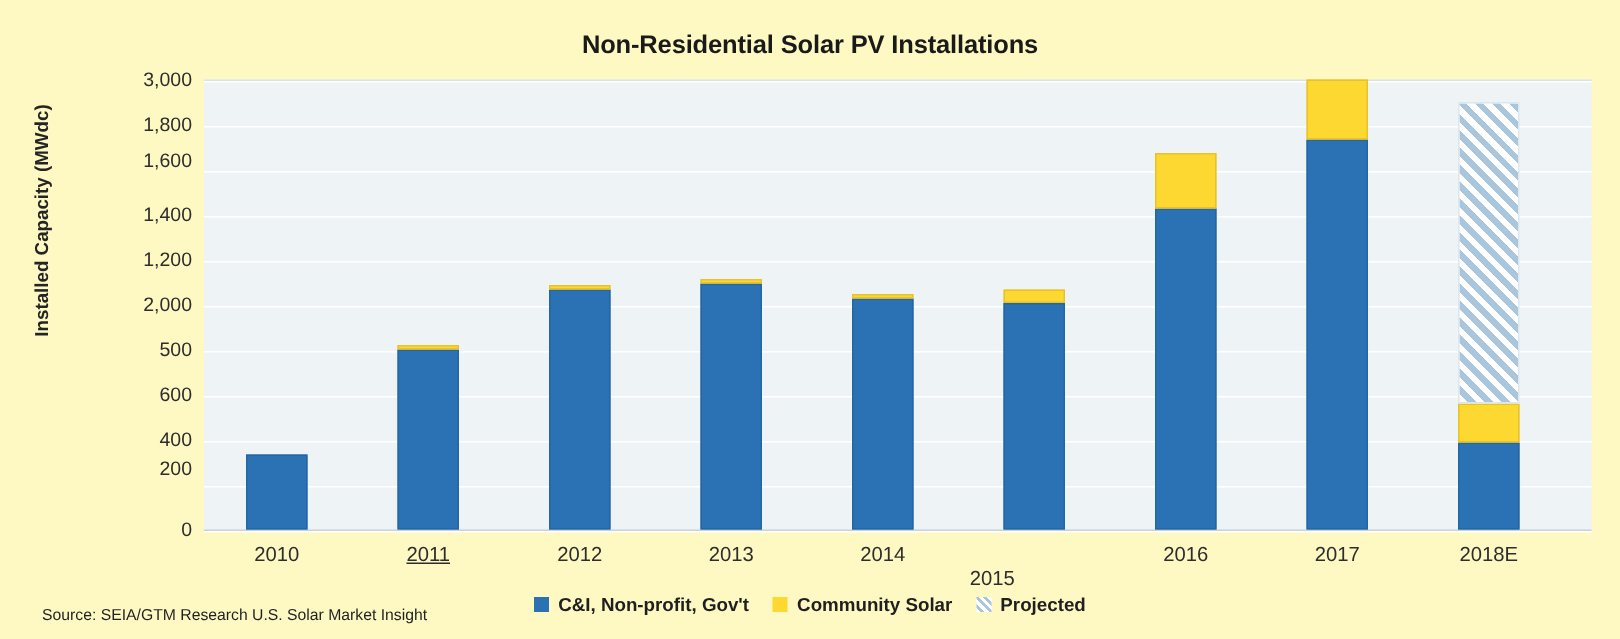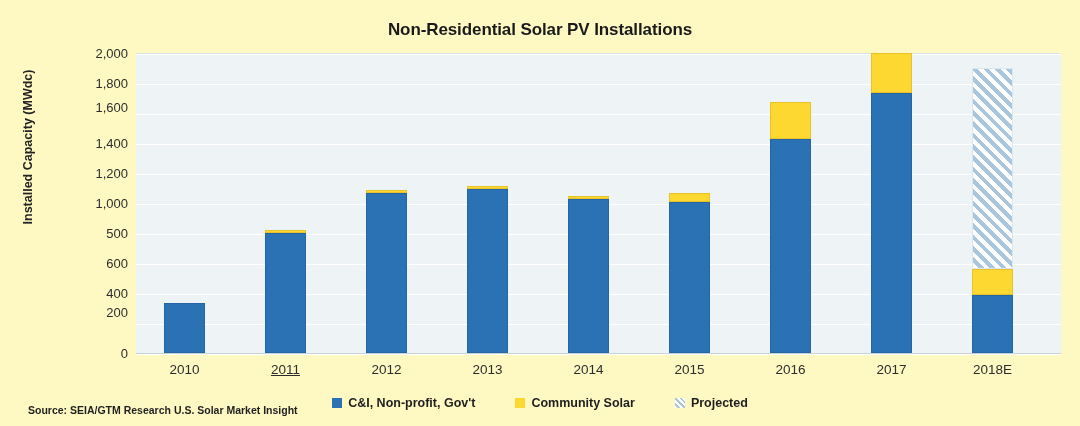--- a/index.html
+++ b/index.html
@@ -136,21 +136,21 @@
 
   
   #legend {
     position: absolute;
     left: 0;
     top: 396px;
     width: 1080px;
     display: flex;
     justify-content: center;
     align-items: center;
-    gap: 40px;
+    gap: 16px;
   }
   .legend-item {
     display: flex;
     align-items: center;
     gap: 6px;
     font-size: 12.5px;
     font-weight: bold;
     color: #1f1f1f;
     white-space: nowrap;
   }
@@ -167,41 +167,41 @@
     background-image: repeating-linear-gradient(
       45deg, #ffffff 0px, #ffffff 2px, #a9c6dd 2px, #a9c6dd 4px);
   }
 
   
   #source-note {
     position: absolute;
     left: 28px;
     top: 404px;
     font-size: 10.5px;
-    font-weight: bold;
+    font-weight: normal;
     color: #1f1f1f;
     white-space: nowrap;
   }
 </style>
 </head>
 <body>
 
 <div id="page">
 
   <div id="chart-title">Non-Residential Solar PV Installations</div>
 
   <div id="y-axis-title">Installed Capacity (MWdc)</div>
 
   <div id="y-ticks">
-      <div class="y-tick" style="top: 53px;">2,000</div>
+      <div class="y-tick" style="top: 53px;">3,000</div>
       <div class="y-tick" style="top: 83px;">1,800</div>
       <div class="y-tick" style="top: 107px;">1,600</div>
       <div class="y-tick" style="top: 143px;">1,400</div>
       <div class="y-tick" style="top: 173px;">1,200</div>
-      <div class="y-tick" style="top: 203px;">1,000</div>
+      <div class="y-tick" style="top: 203px;">2,000</div>
       <div class="y-tick" style="top: 233px;">500</div>
       <div class="y-tick" style="top: 263px;">600</div>
       <div class="y-tick" style="top: 293px;">400</div>
       <div class="y-tick" style="top: 312px;">200</div>
       <div class="y-tick" style="top: 353px;">0</div>
     </div>
 
   <div id="plot-area">
       <div class="gridline" style="top: 0px;"></div>
       <div class="gridline" style="top: 30px;"></div>
@@ -254,21 +254,21 @@
         <div class="seg seg-yellow" title="Community Solar 2018E: 170" style="height: 25.5px; bottom: 58.5px;"></div>
         <div class="seg seg-hatch" title="Projected 2018E: 1340" style="height: 201px; bottom: 84px;"></div>
       </div>
     </div>
   <div id="x-ticks">
       <div class="x-tick" style="left: 134px;">2010</div>
       <div class="x-tick" style="left: 235px; text-decoration: underline;">2011</div>
       <div class="x-tick" style="left: 336px;">2012</div>
       <div class="x-tick" style="left: 437px;">2013</div>
       <div class="x-tick" style="left: 538px;">2014</div>
-      <div class="x-tick" style="left: 639px;">2015</div>
+      <div class="x-tick" style="left: 611px; margin-top: 16px;">2015</div>
       <div class="x-tick" style="left: 740px;">2016</div>
       <div class="x-tick" style="left: 841px;">2017</div>
       <div class="x-tick" style="left: 942px;">2018E</div>
     </div>
 
   <div id="legend">
       <div class="legend-item">
         <span class="swatch swatch-blue"></span>
         <span>C&amp;I, Non-profit, Gov't</span>
       </div>

